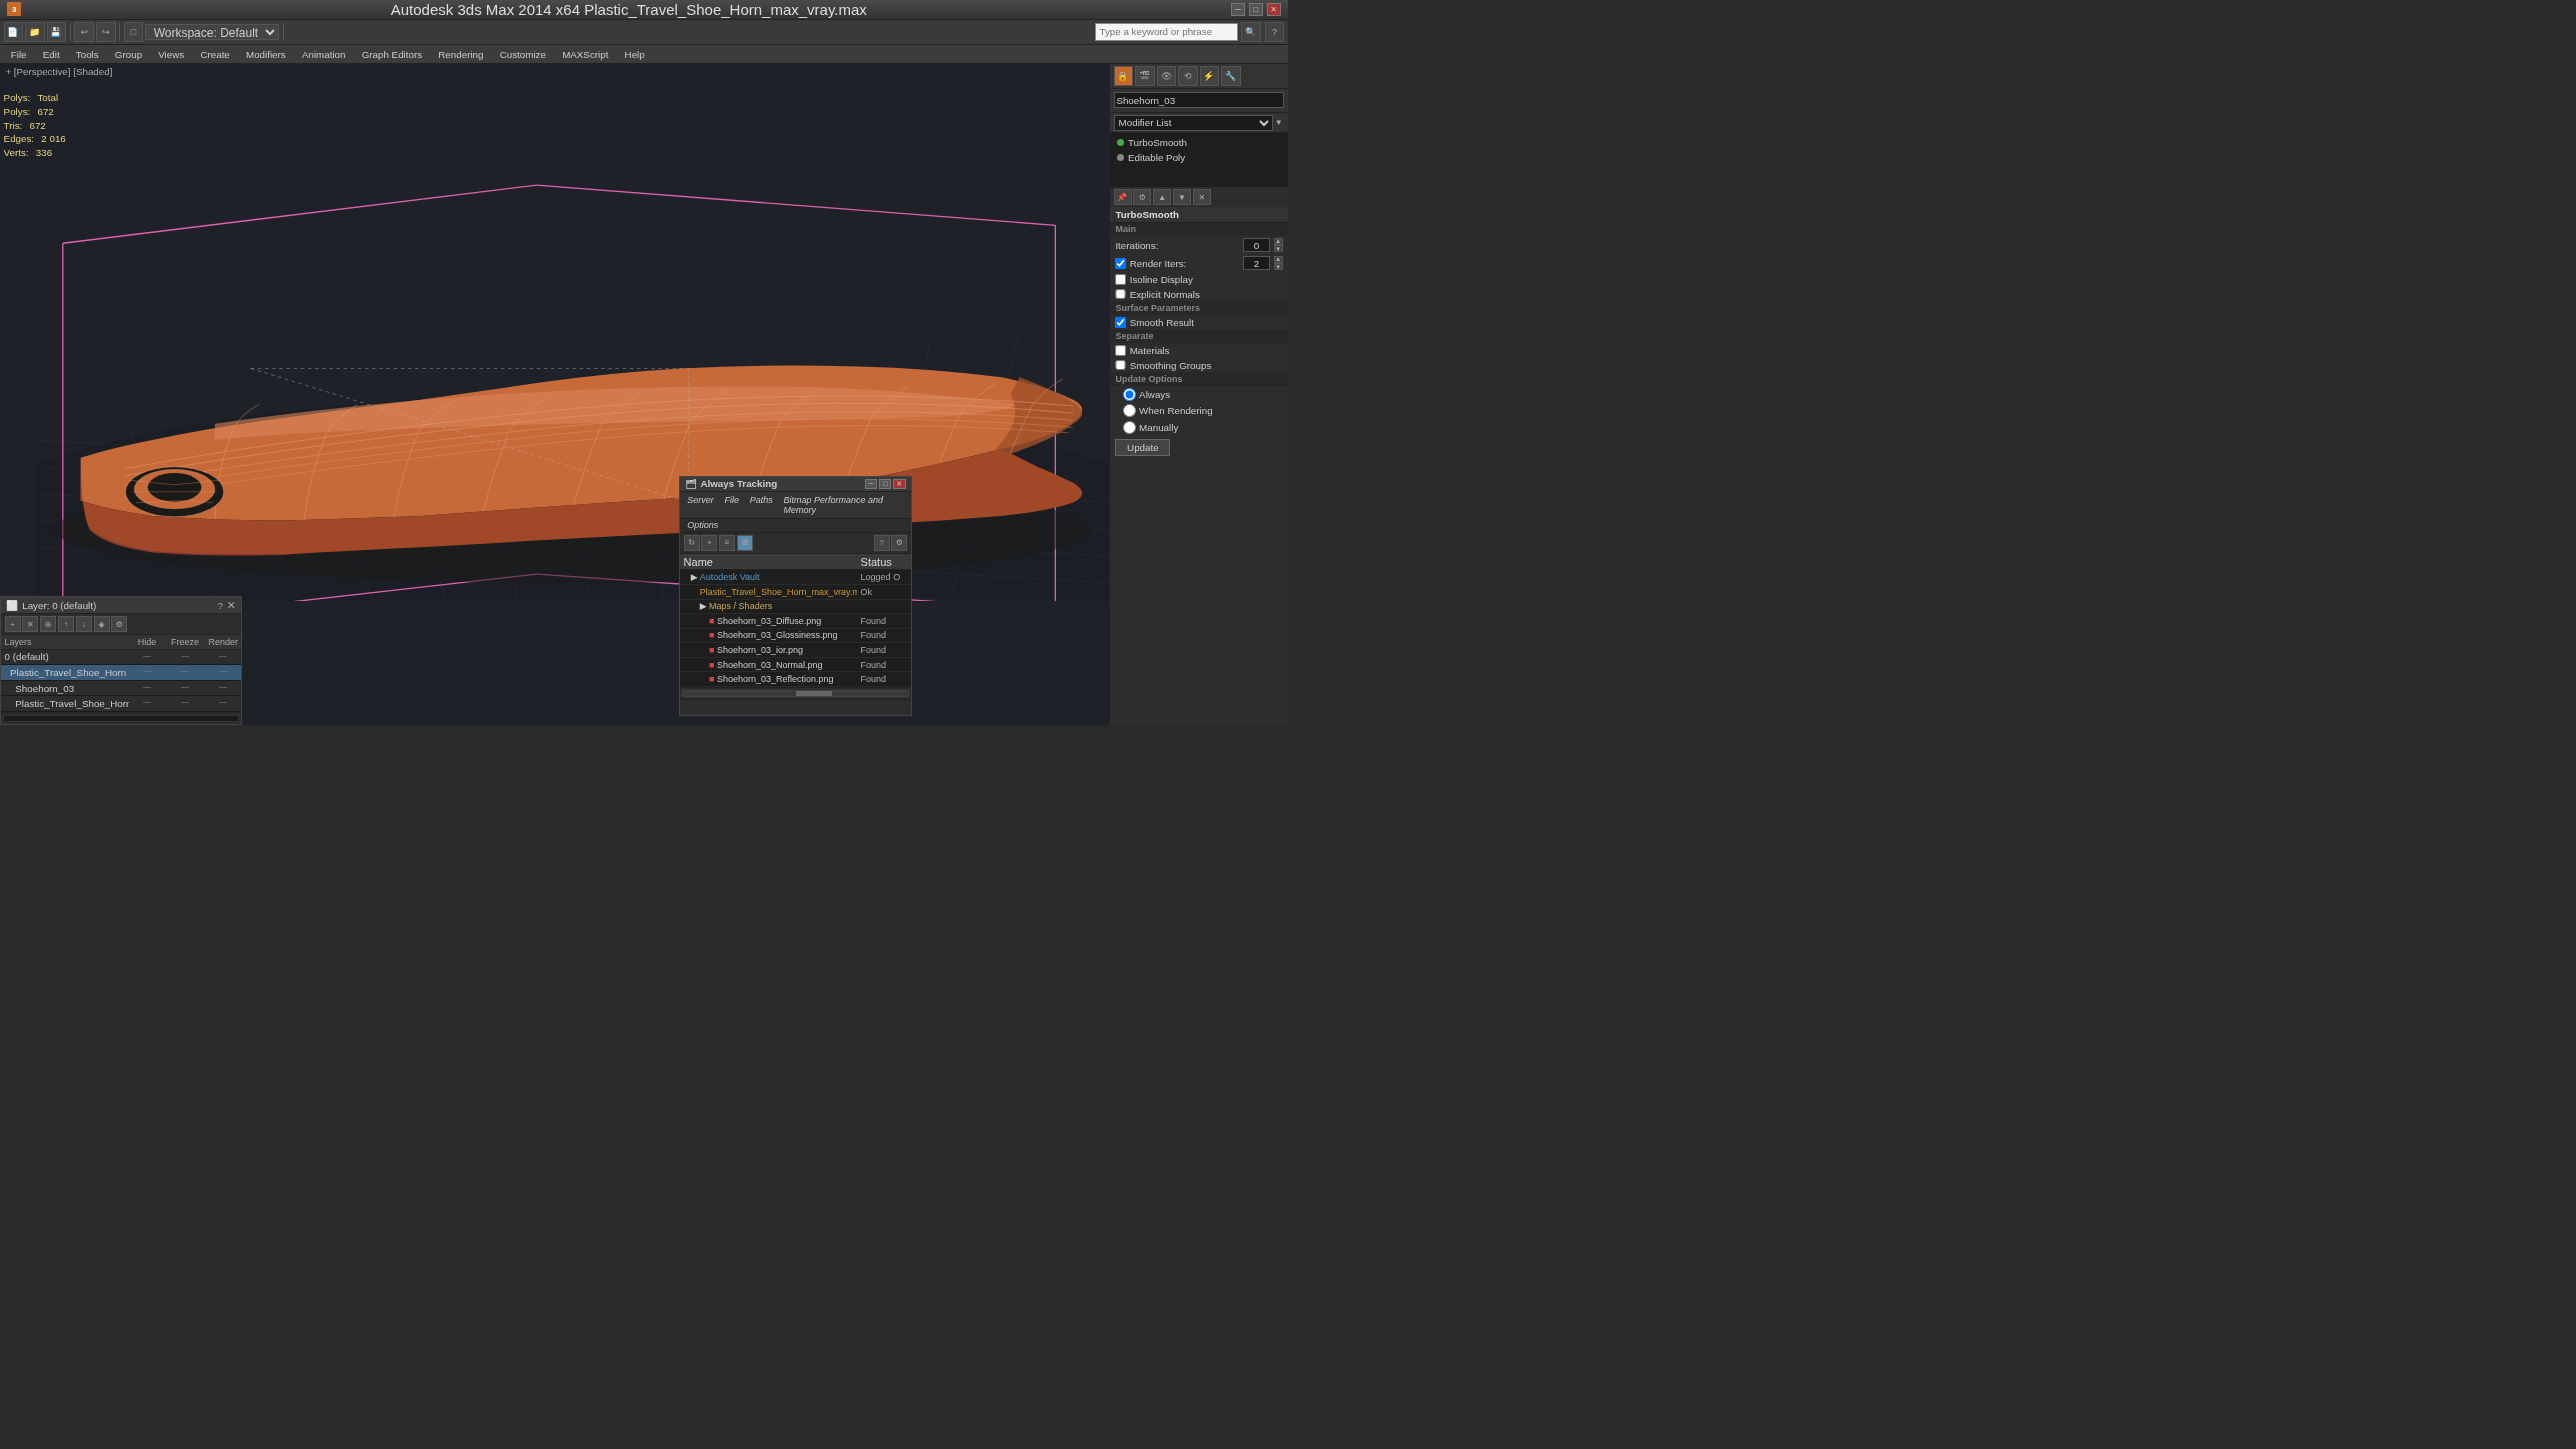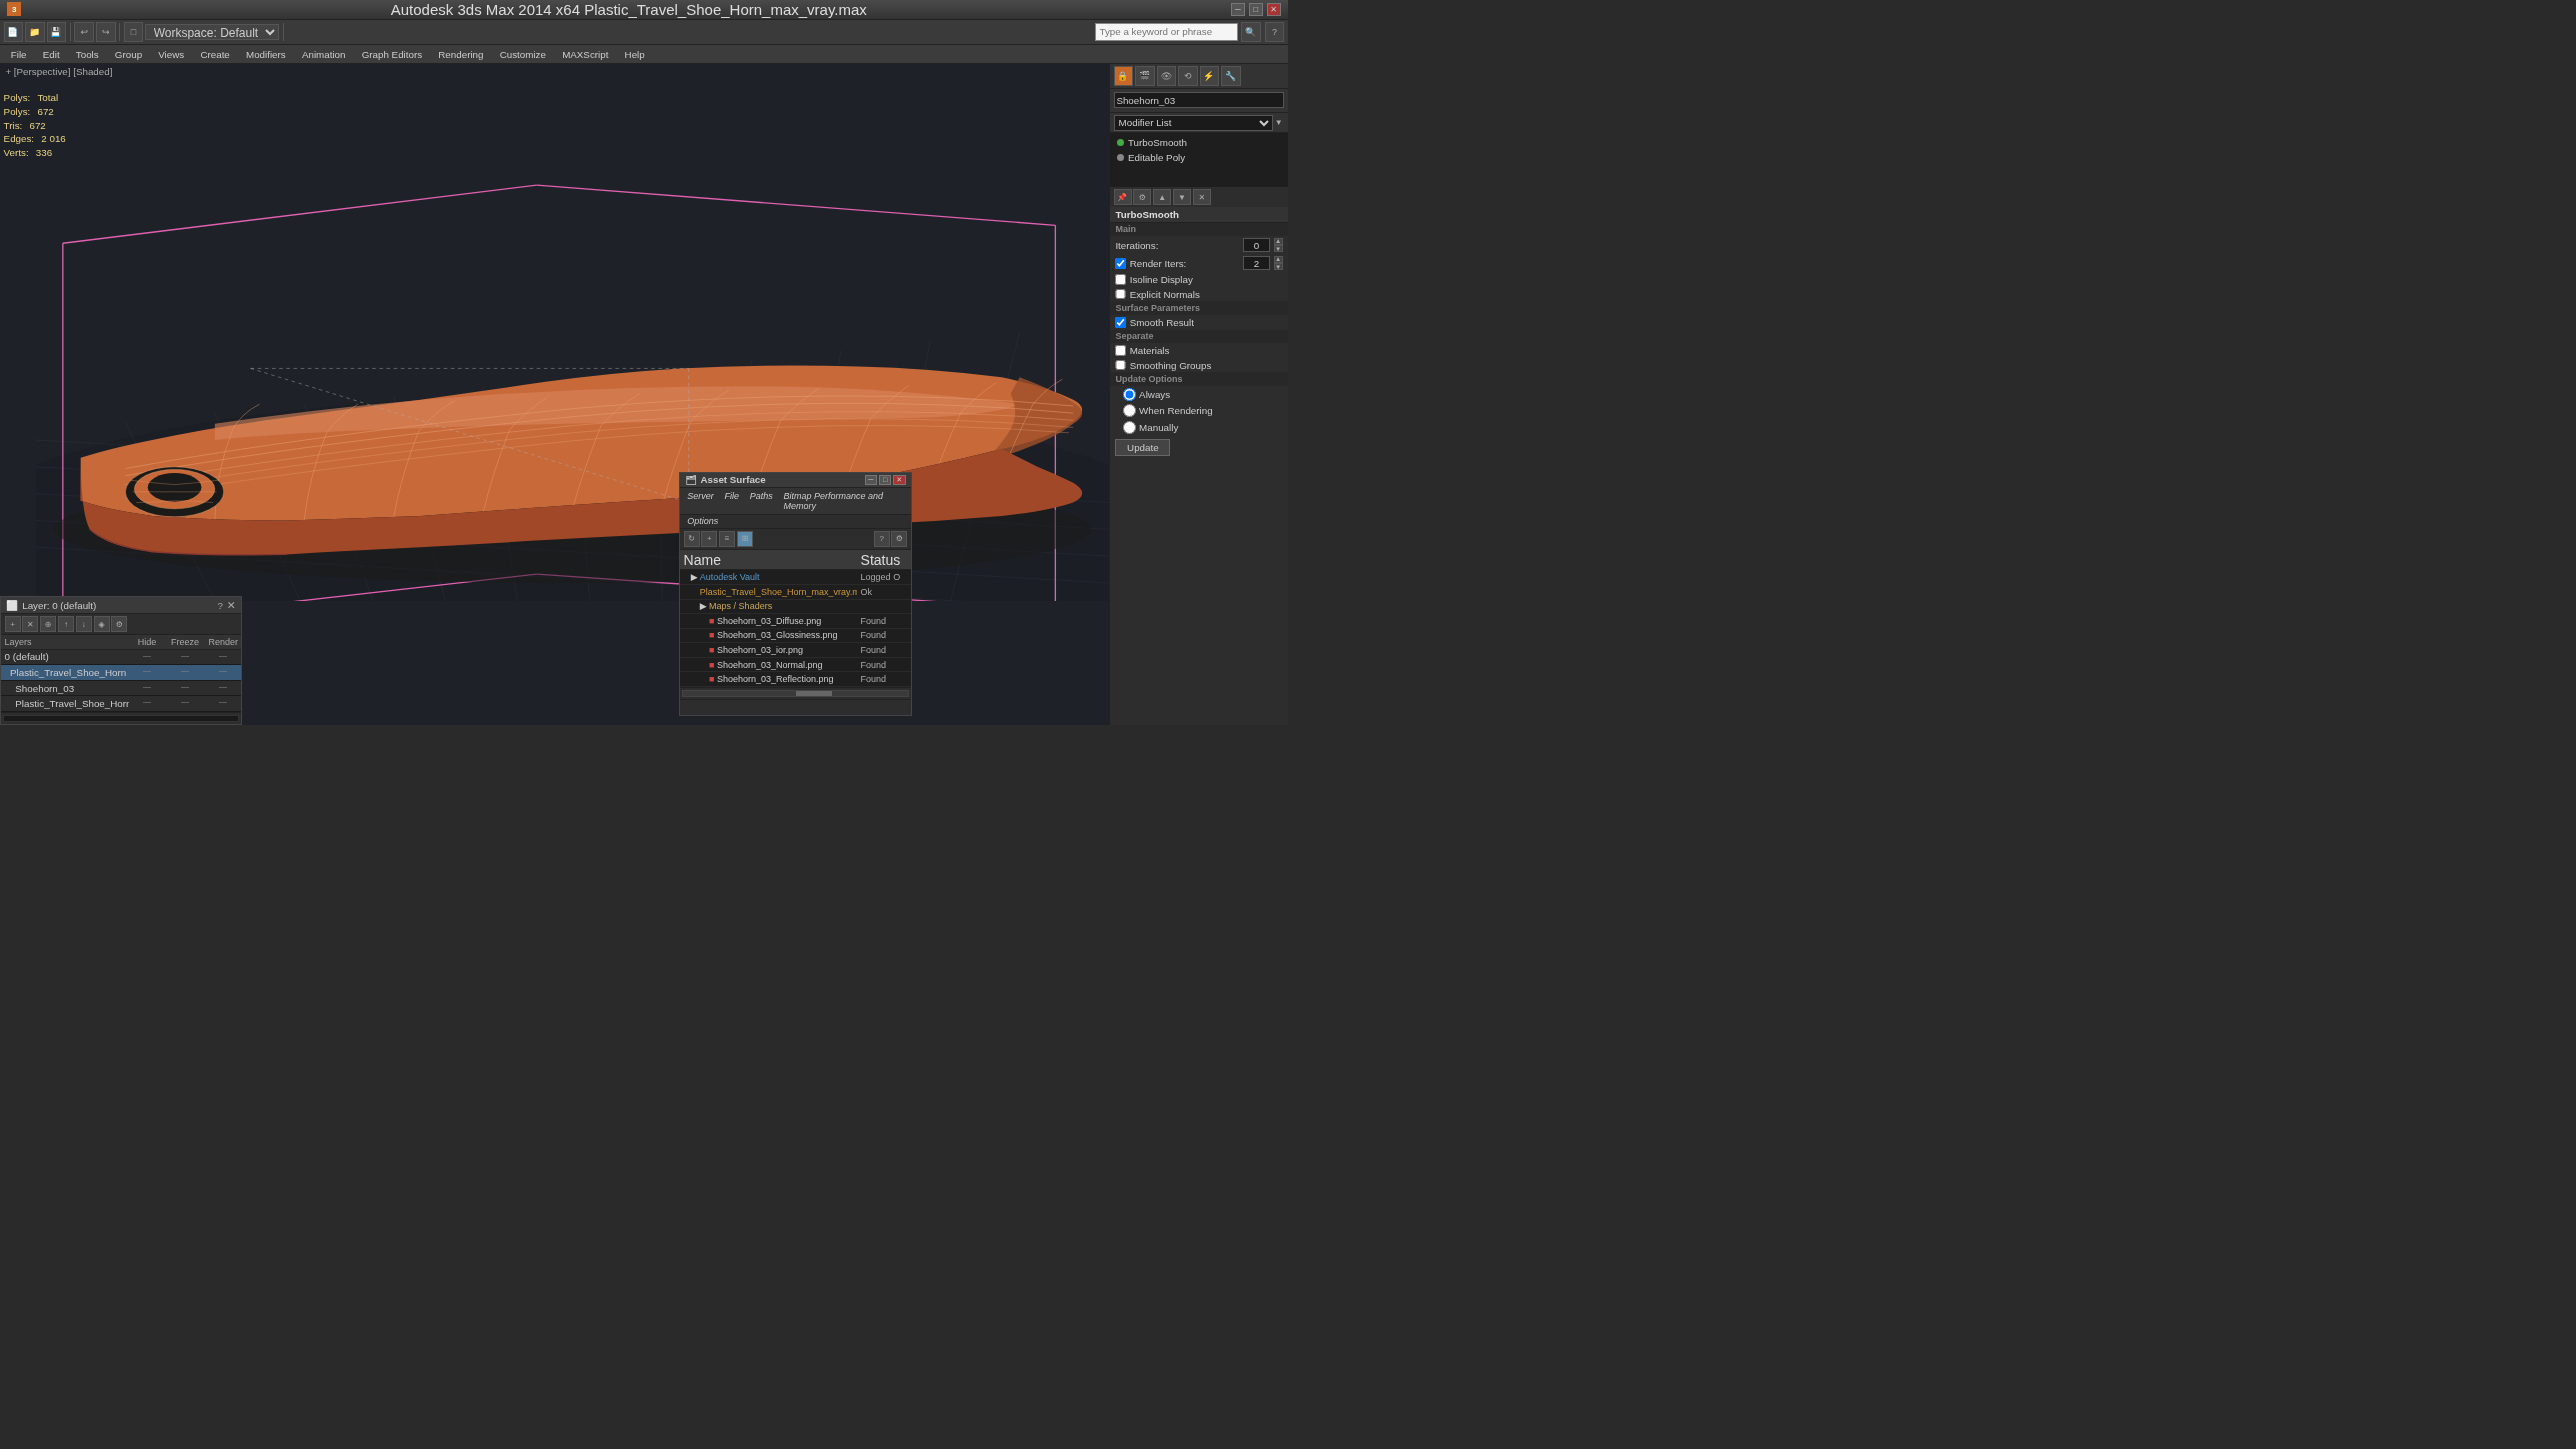--- a/index.html
+++ b/index.html
@@ -493,21 +493,21 @@
       justify-content: center;
       cursor: pointer;
       font-size: 8px;
       color: #aaa;
     }
     .asset-tb-btn.active { background: #5a8aaa; }
     .asset-columns {
       display: flex;
       background: #3a3a3a;
       border-bottom: 0.9px solid #222;
-      font-size: 14px;
+      font-size: 11px;
       color: #ddd;
     }
     .asset-col-name { flex: 1; padding: 1.8px 3.6px; }
     .asset-col-status { width: 54px; padding: 1.8px 3.6px; }
     .asset-table {
       background: #1e1e1e;
       max-height: 125px;
       overflow-y: auto;
     }
     .asset-row {
@@ -807,21 +807,21 @@
 
       <div style="height:12.5px;background:#2d2d2d;border-top:0.9px solid #222;display:flex;align-items:center;">
         <div style="flex:1;height:7.2px;background:#1a1a1a;margin:0 1.8px;border:0.9px solid #333;"></div>
       </div>
     </div>
 
     <div id="asset-panel">
       <div class="asset-title-bar">
         <div class="asset-title">
           <span style="font-size:9px;">🗂</span>
-          <span>Asset Surface</span>
+          <span>Always Tracking</span>
         </div>
         <div class="asset-win-btns">
           <div class="asset-win-btn">─</div>
           <div class="asset-win-btn">□</div>
           <div class="asset-win-btn" style="background:#aa3333;">✕</div>
         </div>
       </div>
       <div class="asset-menubar">
         <div class="asset-menu-item">Server</div>
         <div class="asset-menu-item">File</div>

